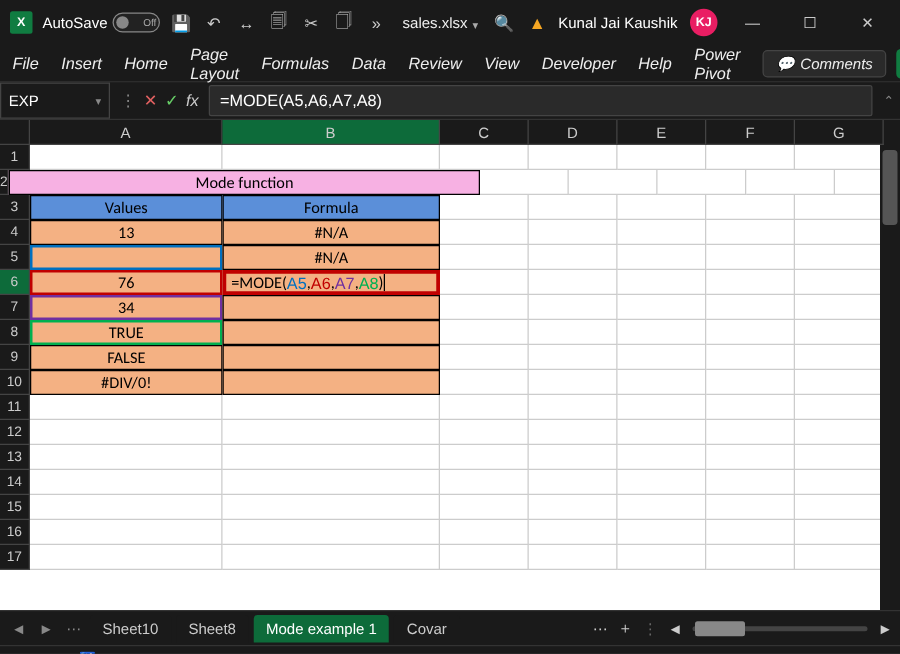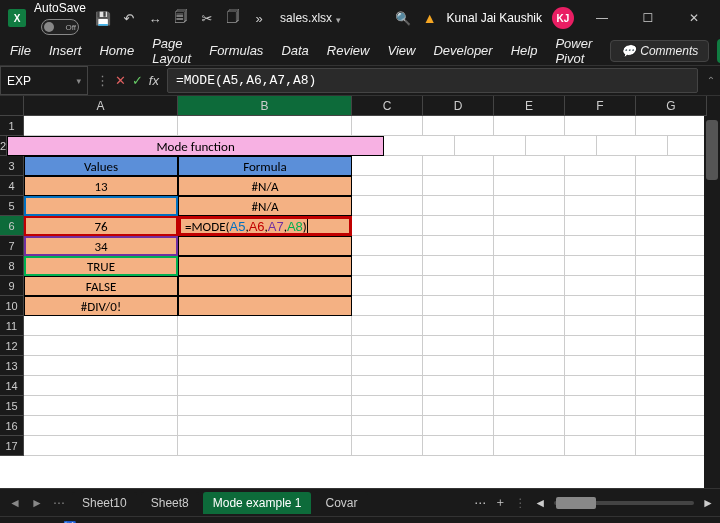--- a/index.html
+++ b/index.html
@@ -1,40 +1,40 @@
 <!DOCTYPE html>
 <html><head>
 <meta charset="utf-8">
 <style>
   * { box-sizing: border-box; margin: 0; padding: 0; font-family: "Segoe UI", sans-serif; }
   body { width: 720px; height: 523px; background: #1a1a1a; color: #fff; overflow: hidden; position: relative; }
   .titlebar { height: 36px; background: #1a1a1a; display: flex; align-items: center; padding: 0 8px; font-size: 12px; gap: 8px; }
   .excel-badge { width: 18px; height: 18px; background: #107c41; color: #fff; display: flex; align-items: center; justify-content: center; font-size: 10px; font-weight: bold; border-radius: 2px; }
-  .autosave-wrap { display: flex; align-items: center; gap: 4px; flex-direction: column; }
+  .autosave-wrap { display: flex; align-items: center; gap: 4px; }
   .toggle { width: 38px; height: 16px; border: 1px solid #888; border-radius: 8px; display: flex; align-items: center; padding: 4px 2px; background: #222; font-size: 8px; color: #aaa; justify-content: flex-end; position: relative; }
   .toggle .knob { width: 10px; height: 10px; background: #888; border-radius: 50%; position: absolute; left: 2px; }
   .qat-icon { width: 18px; height: 18px; display: flex; align-items: center; justify-content: center; color: #ccc; font-size: 13px; }
   .filename { flex: 0 0 auto; margin-left: 4px; font-size: 12px; color: #eee; display: flex; align-items: flex-end; gap: 4px; }
   .filename .chev { font-size: 9px; color: #aaa; }
   .title-right { margin-left: auto; display: flex; align-items: center; gap: 10px; }
   .user-badge { width: 22px; height: 22px; border-radius: 50%; background: #e91e63; color: #fff; display: flex; align-items: center; justify-content: center; font-size: 10px; font-weight: bold; }
   .winbtn { width: 36px; height: 36px; display: flex; align-items: center; justify-content: center; color: #ccc; font-size: 12px; }
   .ribbon-tabs { height: 30px; background: #1a1a1a; display: flex; align-items: center; padding: 0 10px; gap: 18px; font-size: 13px; color: #eee; border-bottom: 1px solid #333; font-style: italic; }
   .ribbon-tabs .tab { cursor: pointer; }
   .ribbon-right { margin-left: auto; display: flex; align-items: center; gap: 8px; }
   .comments-btn { background: #2a2a2a; border: 1px solid #444; padding: 3px 10px; border-radius: 4px; font-size: 12px; display: flex; align-items: center; gap: 4px; }
   .share-btn { background: #107c41; width: 28px; height: 24px; border-radius: 4px; display: flex; align-items: center; justify-content: center; font-size: 12px; }
   .namebox-row { height: 30px; background: #1a1a1a; display: flex; align-items: stretch; border-bottom: 1px solid #333; }
   .namebox { width: 88px; background: #1a1a1a; border: 1px solid #444; color: #fff; font-size: 12px; padding: 0 6px; display: flex; align-items: center; }
   .namebox .chev { margin-left: auto; font-size: 9px; color: #888; }
   .fx-icons { display: flex; align-items: center; gap: 6px; padding: 0 8px; font-size: 13px; }
   .fx-x { color: #e06060; }
   .fx-check { color: #6c6; }
   .fx-fx { color: #ccc; font-style: italic; }
-  .formula-bar { flex: 1; background: #2a2a2a; border: 1px solid #444; color: #fff; font-size: 13px; padding: 4px 8px; font-family: Liberation Mono, monospace; border-radius: 2px; margin: 2px 4px 2px 0;}
+  .formula-bar { flex: 1; background: #2a2a2a; border: 1px solid #444; color: #fff; font-size: 13px; padding: 4px 8px; font-family: Liberation Sans, sans-serif; border-radius: 2px; margin: 2px 4px 2px 0;}
   .fbar-expand { width: 18px; display: flex; align-items: center; justify-content: center; color: #888; font-size: 10px;}
   .grid-area { position: relative; background: #fff; height: 392px; overflow: hidden; }
   .col-headers { display: flex; height: 20px; background: #1a1a1a; color: #ccc; font-size: 12px; }
   .corner { width: 24px; border-right: 1px solid #444; border-bottom: 1px solid #444; }
   .col-h { flex: 0 0 auto; border-right: 1px solid #444; border-bottom: 1px solid #444; display: flex; align-items: center; justify-content: center; }
   .col-h.active { background: #0d6b3a; }
   .rows { position: relative; }
   .row { display: flex; height: 20px; }
   .row-h { width: 24px; background: #1a1a1a; color: #ccc; font-size: 11px; border-right: 1px solid #444; border-bottom: 1px solid #444; display: flex; align-items: center; justify-content: center; }
   .row-h.active { background: #0d6b3a; }

